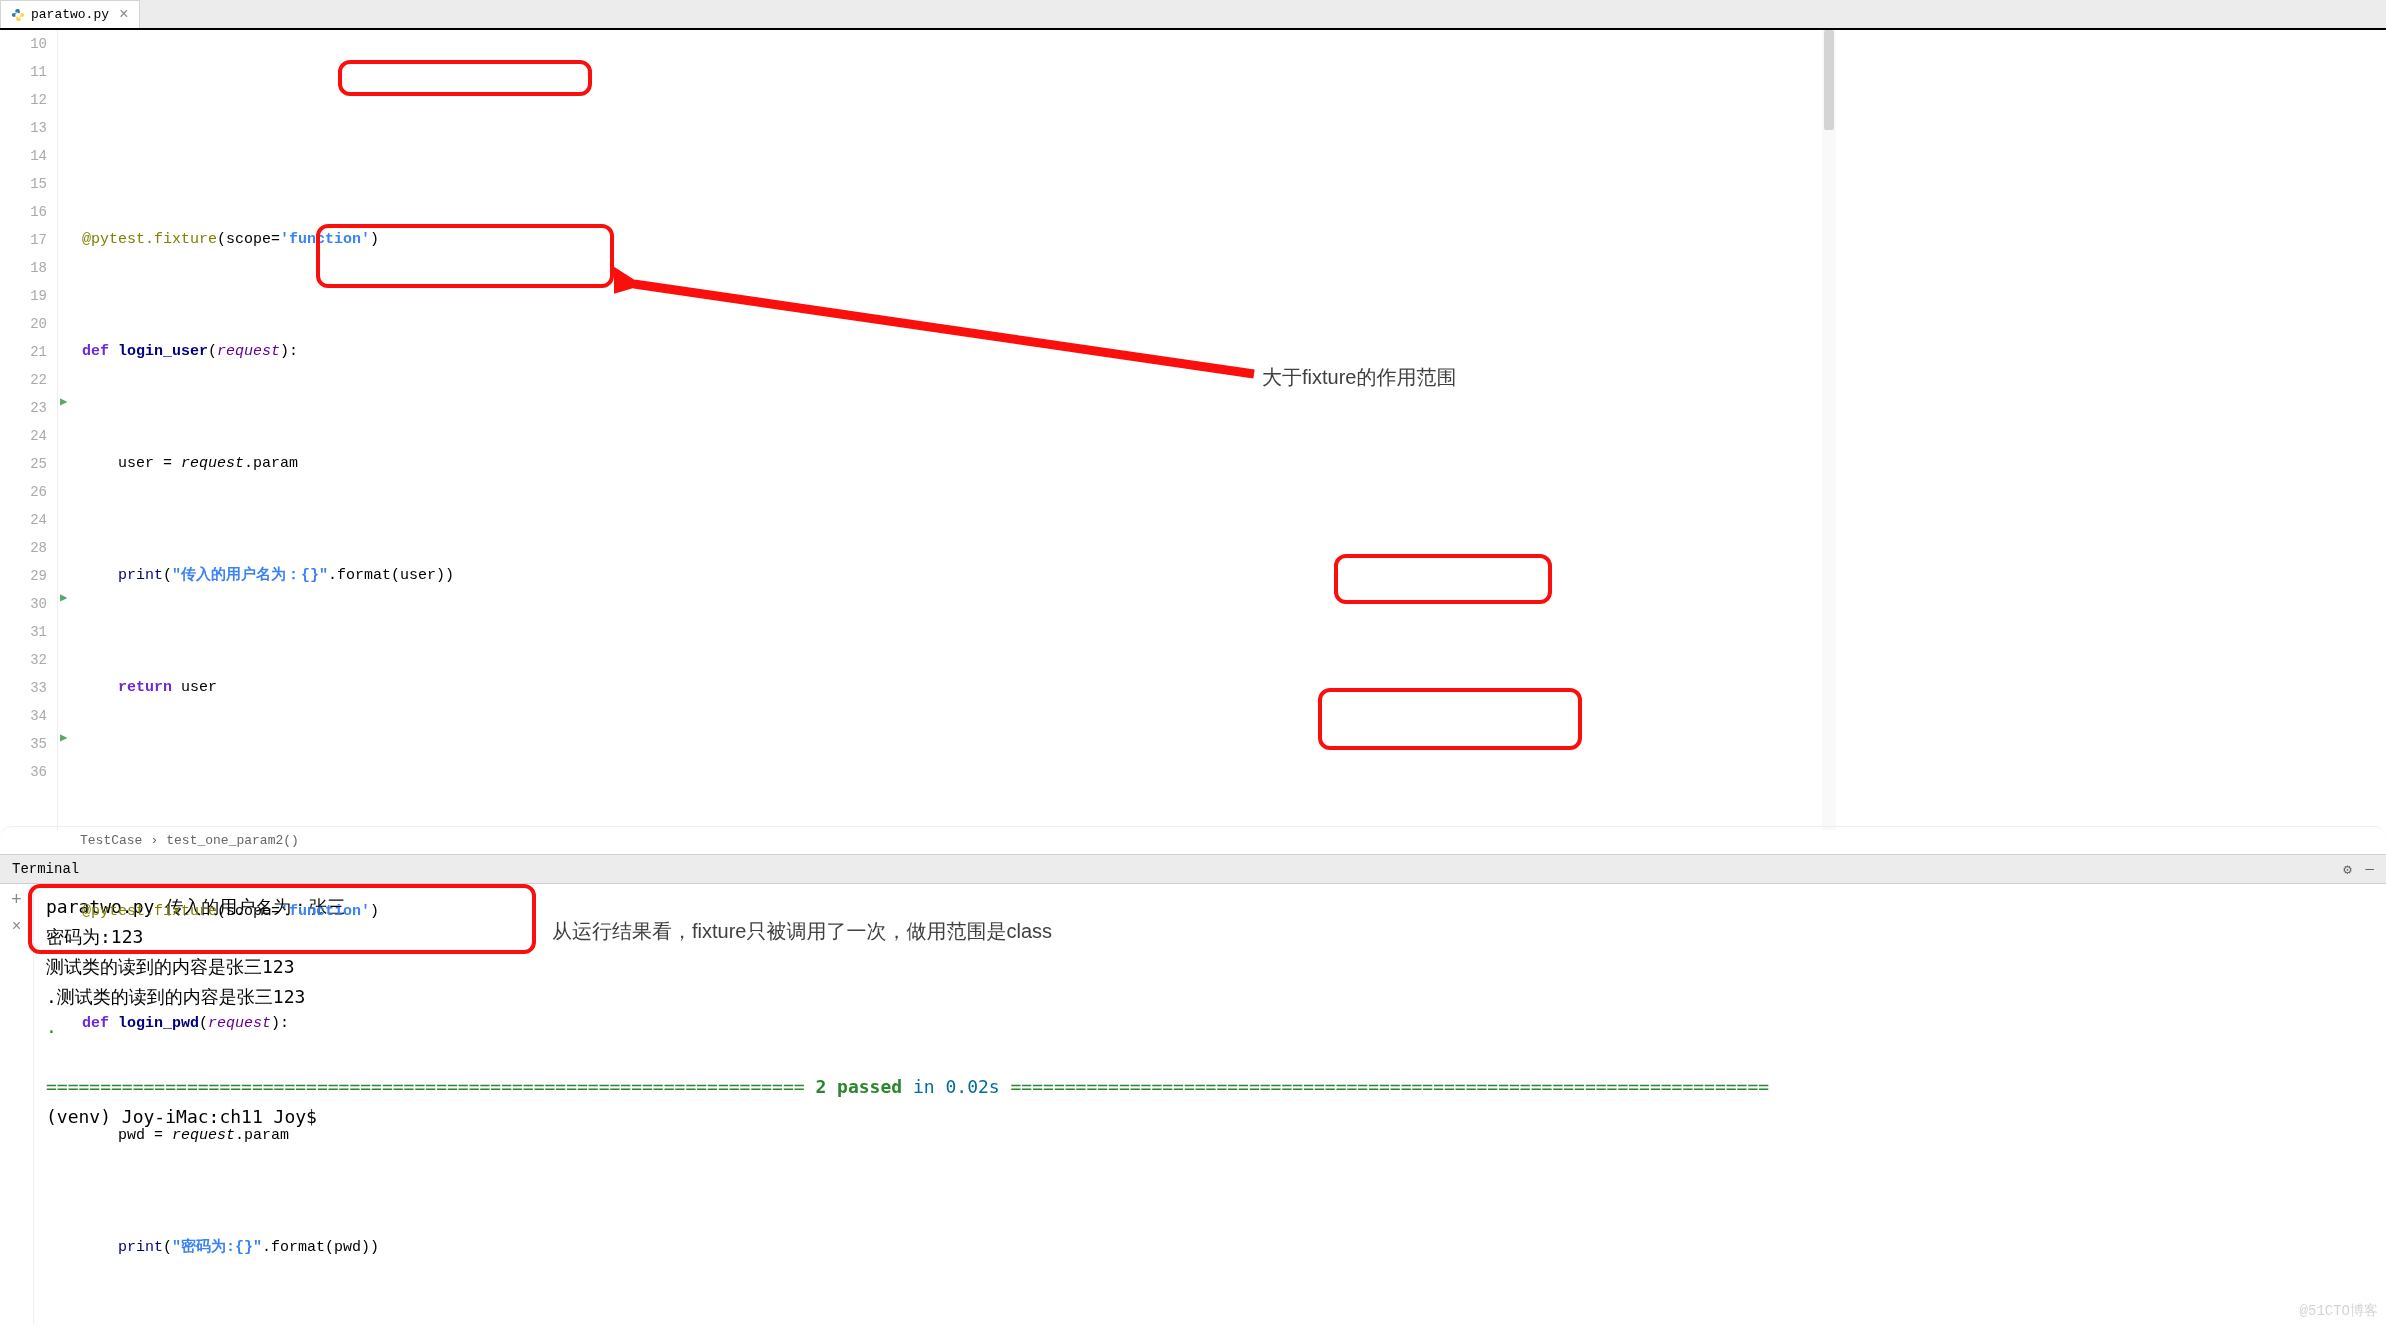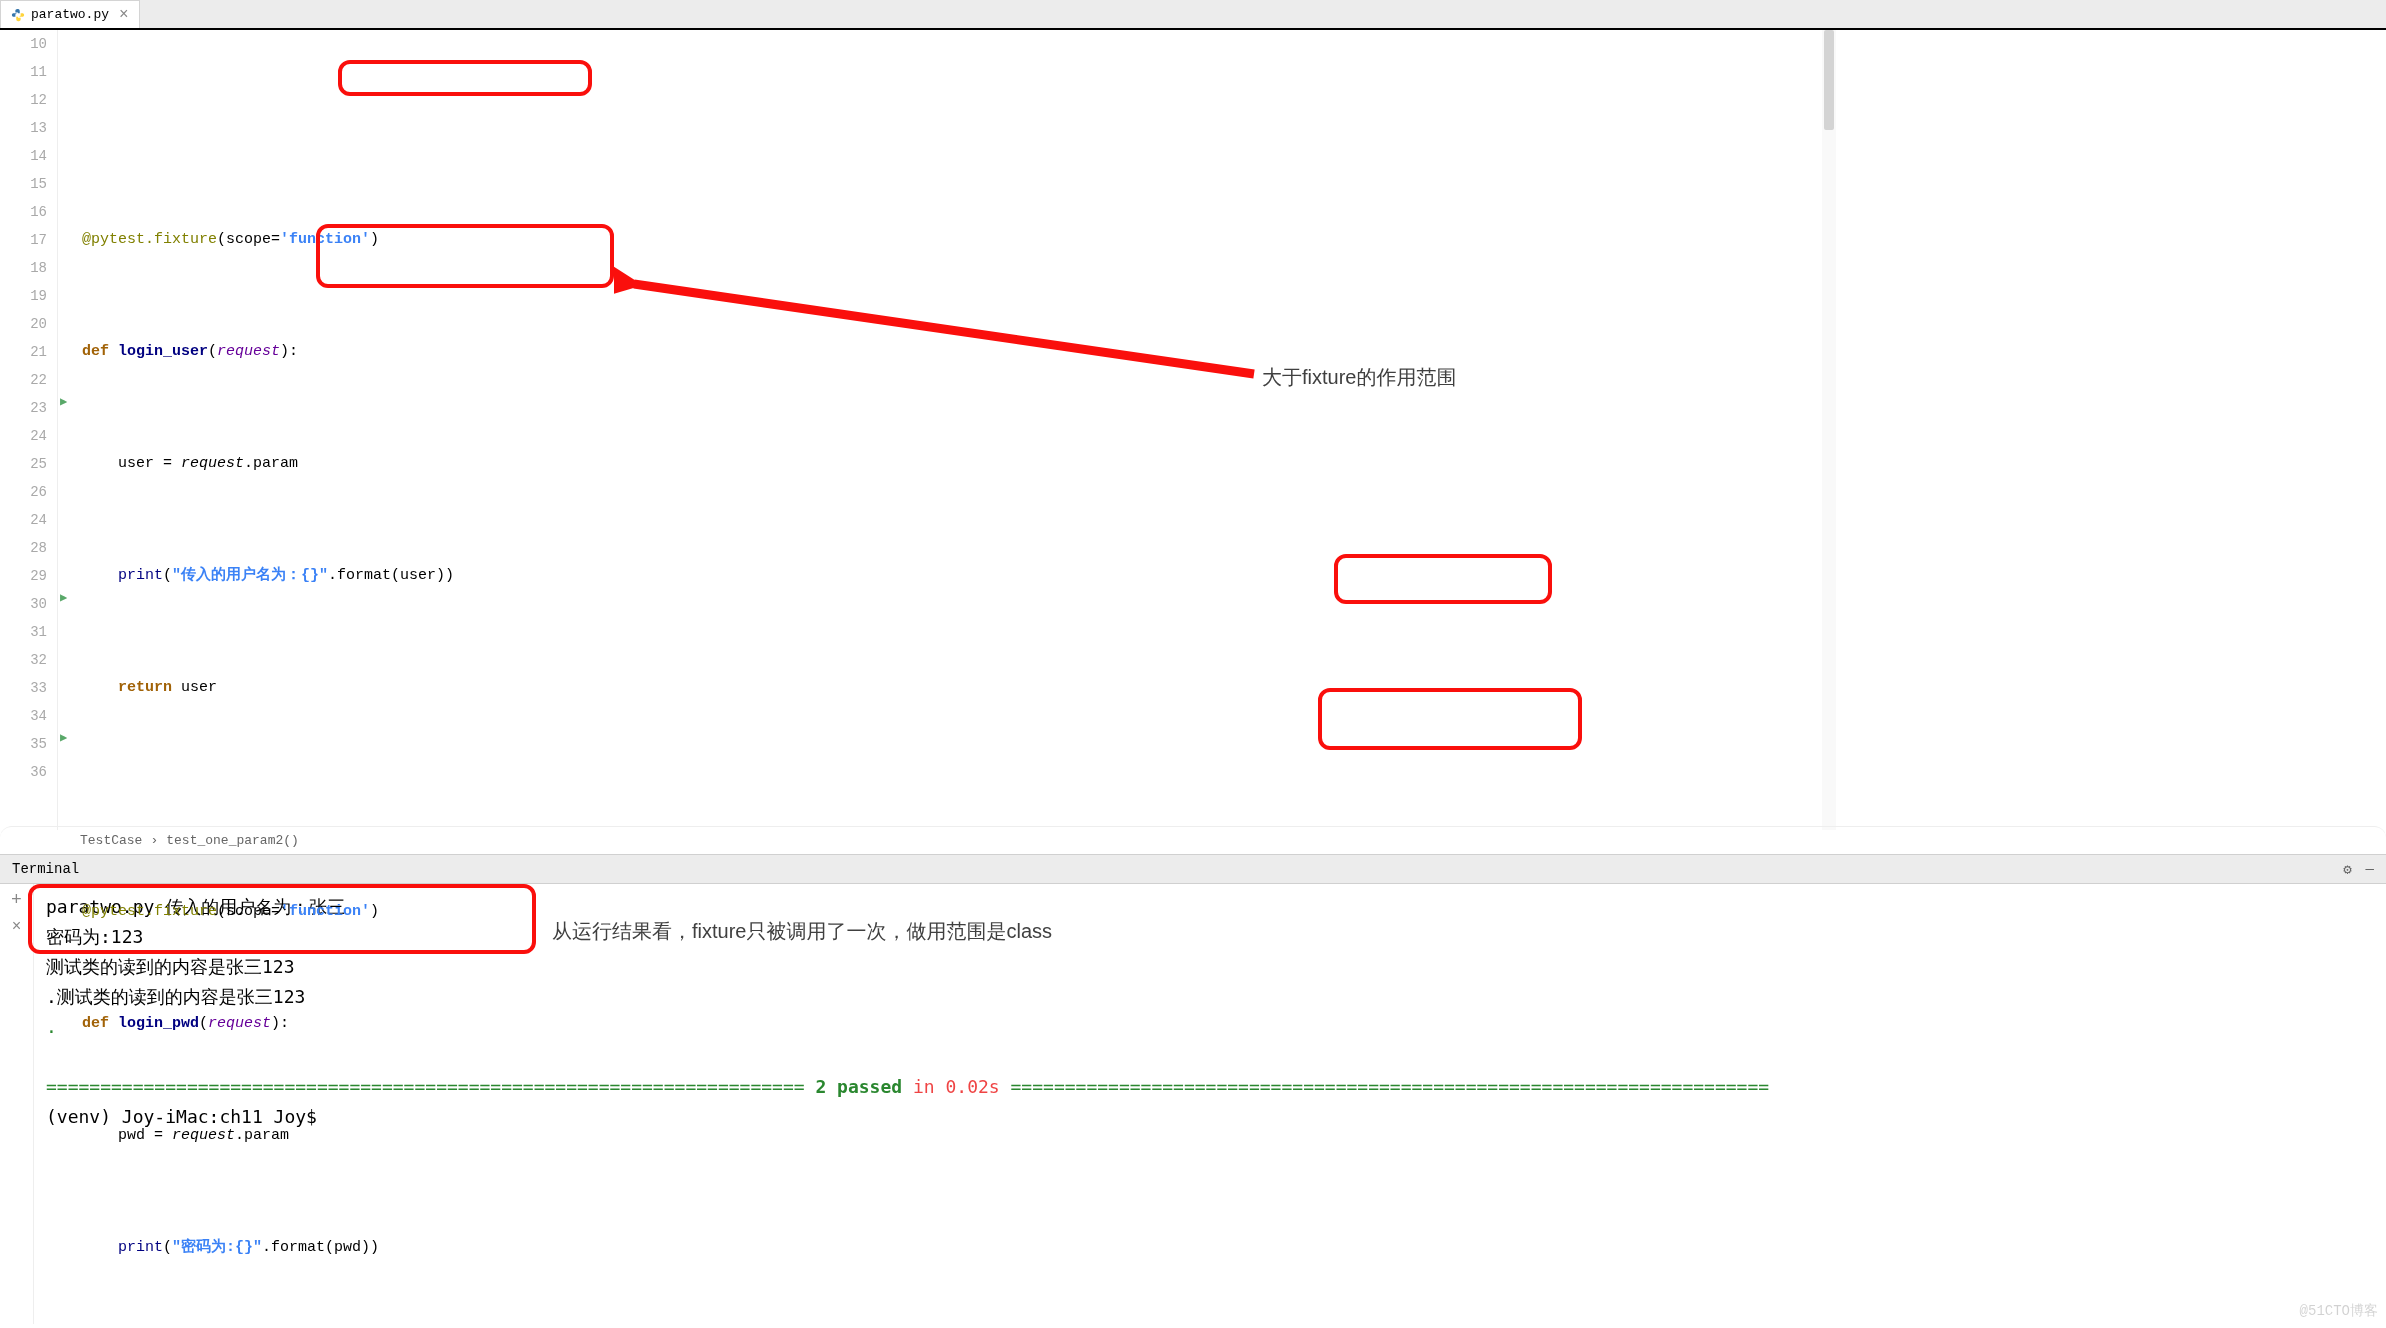--- a/index.html
+++ b/index.html
@@ -63,21 +63,21 @@
 .code {
   flex: 1;
   padding-left: 24px;
   font-size: 15px;
   line-height: 28px;
   position: relative;
   white-space: pre;
 }
 .code-line { height: 28px; position: relative; }
 .line-content { position: relative; z-index: 1; }
-.kw { color: #a16207; font-weight: bold; }
+.kw { color: #6d28d9; font-weight: bold; }
 .dec { color: #808000; }
 .fn { color: #000080; font-weight: bold; }
 .param { color: #660099; font-style: italic; }
 .str { color: #3b82f6; font-weight: bold; }
 .ital { font-style: italic; }
 .builtin { color: #000080; }
 .redbox {
   position: absolute;
   border: 4px solid #fa0f0c;
   border-radius: 12px;
@@ -135,21 +135,21 @@
 .term-content {
   flex: 1;
   padding: 8px 12px;
   font-size: 18px;
   line-height: 30px;
   font-family: Menlo, Monaco, monospace;
   position: relative;
 }
 .term-pass { color: #2a872f; font-weight: bold; }
 .term-eq { color: #2a872f; }
-.term-dim { color: #ef4444; }
+.term-dim { color: #0369a1; }
 .scrollbar-right {
   position: absolute;
   right: 550px;
   top: 30px;
   width: 14px;
   height: 800px;
   background: #f9f9f9;
 }
 .scrollbar-thumb {
   position: absolute;

